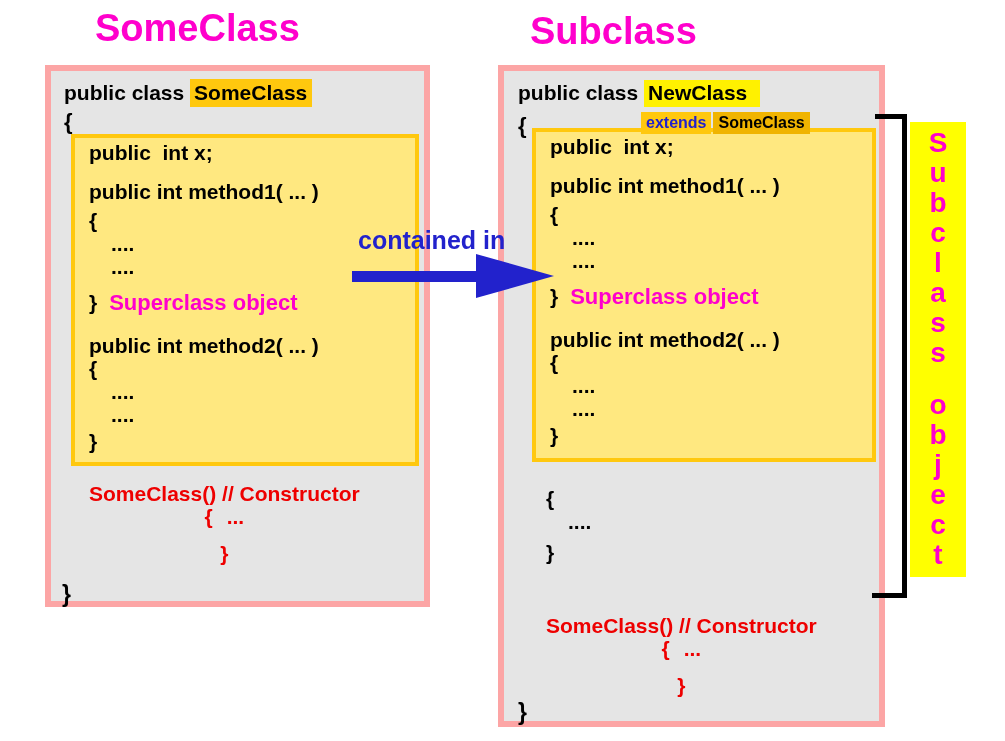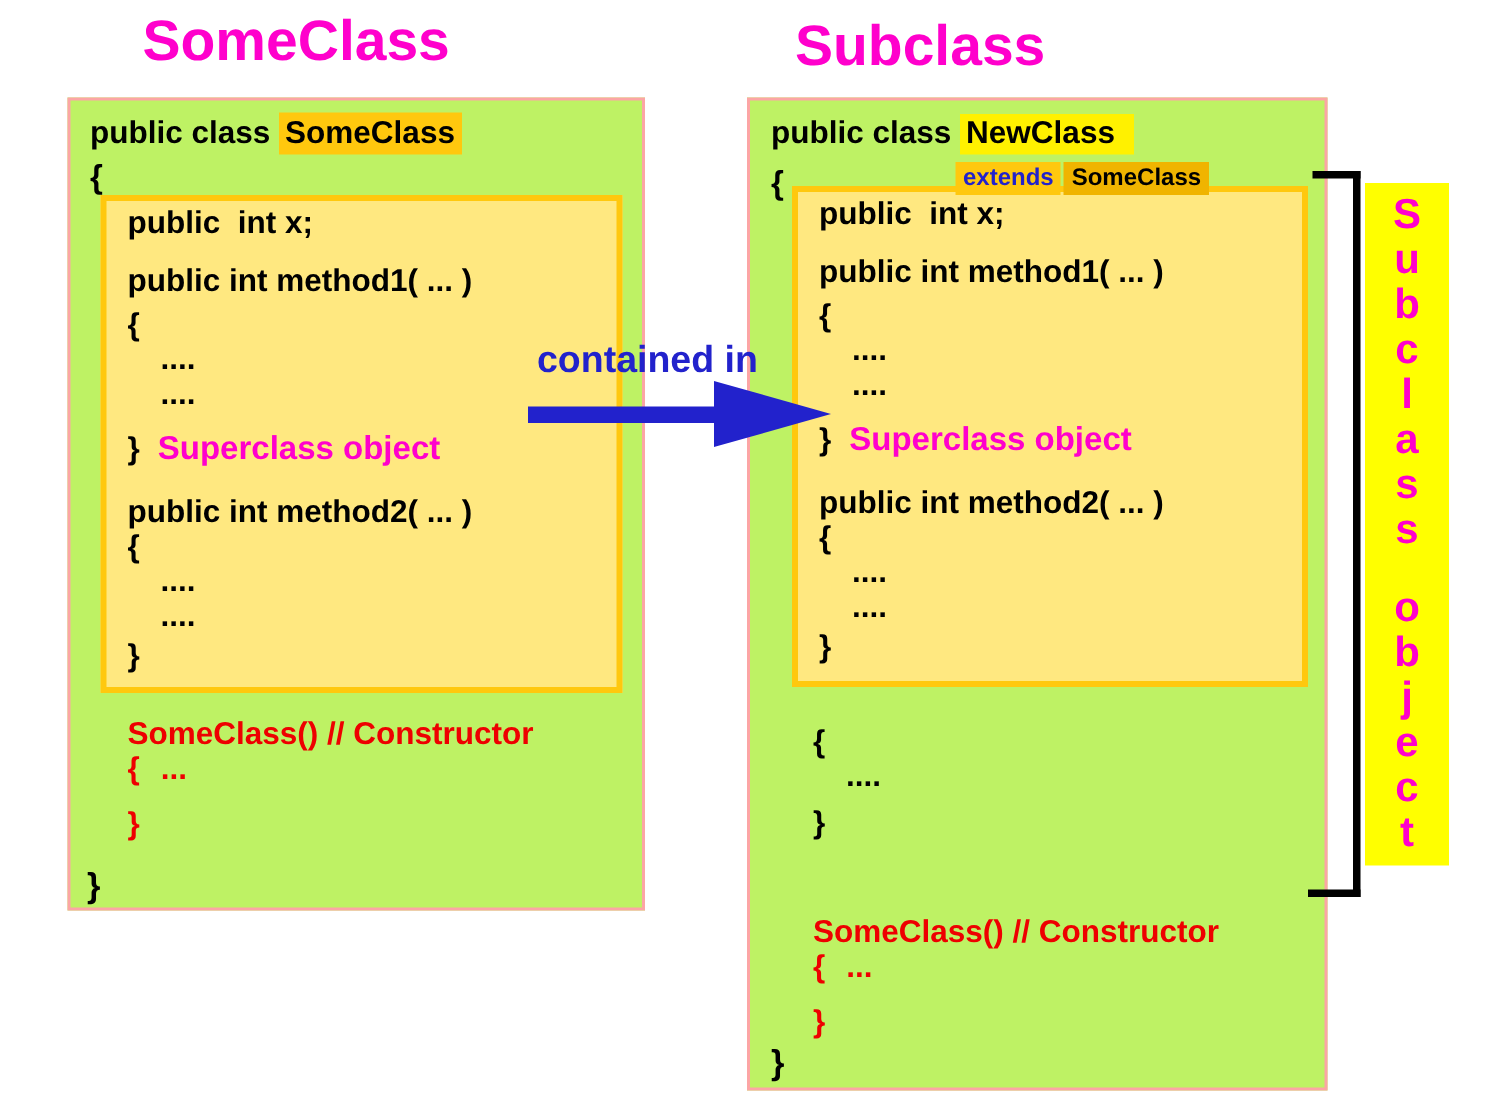--- a/index.html
+++ b/index.html
@@ -5,21 +5,21 @@
   html,body { margin:0; padding:0; background:#ffffff; }
   * { box-sizing:border-box; }
   .canvas {
     position:relative; width:1005px; height:741px; background:#ffffff; overflow:hidden;
     font-family:"Liberation Sans", sans-serif; font-weight:bold; color:#000;
   }
   .title { position:absolute; font-size:38px; font-weight:bold; color:var(--magenta); line-height:40px; }
   .title-left  { left:95px;  top:8px; }
   .title-right { left:530px; top:11px; }
 
-  .outer-box { position:absolute; background:#bef264; border:2px solid #fca5a5; }
+  .outer-box { position:absolute; background:#e5e5e5; border:6px solid #fca5a5; }
   .left-box  { left:45px;  top:65px; width:385px; height:542px; }
   .right-box { left:498px; top:65px; width:387px; height:662px; }
 
   .class-line { position:absolute; font-size:21px; line-height:25px; white-space:pre; }
   .left-box  .class-line { left:13px; top:9px; }
   .right-box .class-line { left:14px; top:9px; }
   .hl-gold   { background:var(--gold-highlight);   padding:2px 5px 3px 4px; }
   .hl-yellow { background:var(--yellow-highlight); padding:1px 13px 3px 4px; }
 
   .open-class-brace { position:absolute; font-size:22px; }
@@ -44,21 +44,21 @@
   .m-brace   { margin-top:6px; }
   .m-method2 { margin-top:14px; }
   .m-end     { margin-top:4px; }
   .obj-line  { margin-top:12px; height:30px; white-space:nowrap; }
   .obj-line .brace-inline { font-size:21px; }
   .obj-label { font-size:22px; color:var(--magenta); margin-left:12px; }
 
   .method3-block { position:absolute; left:42px; top:416px; font-size:21px; line-height:23px; }
   .method3-block .m-end { margin-top:8px; }
 
-  .ctor { position:absolute; color:var(--red); font-size:21px; line-height:23px; }
+  .ctor { position:absolute; color:var(--red); font-size:21px; line-height:23px;text-align:center; }
   .left-box  .ctor { left:38px; top:411px; }
   .right-box .ctor { left:42px; top:543px; }
   .ctor .ctor-dots { margin-left:14px; }
   .ctor .ctor-close { margin-top:14px; }
 
   .arrow-label { position:absolute; left:358px; top:226px; font-size:25px; color:var(--blue); z-index:10; }
   .arrow-shaft { position:absolute; left:352px; top:271px; width:126px; height:11px; background:var(--blue); z-index:10; }
   .arrow-head  { position:absolute; left:476px; top:254px; width:0; height:0;
                  border-left:78px solid var(--blue); border-top:22px solid transparent; border-bottom:22px solid transparent; z-index:10; }
 

